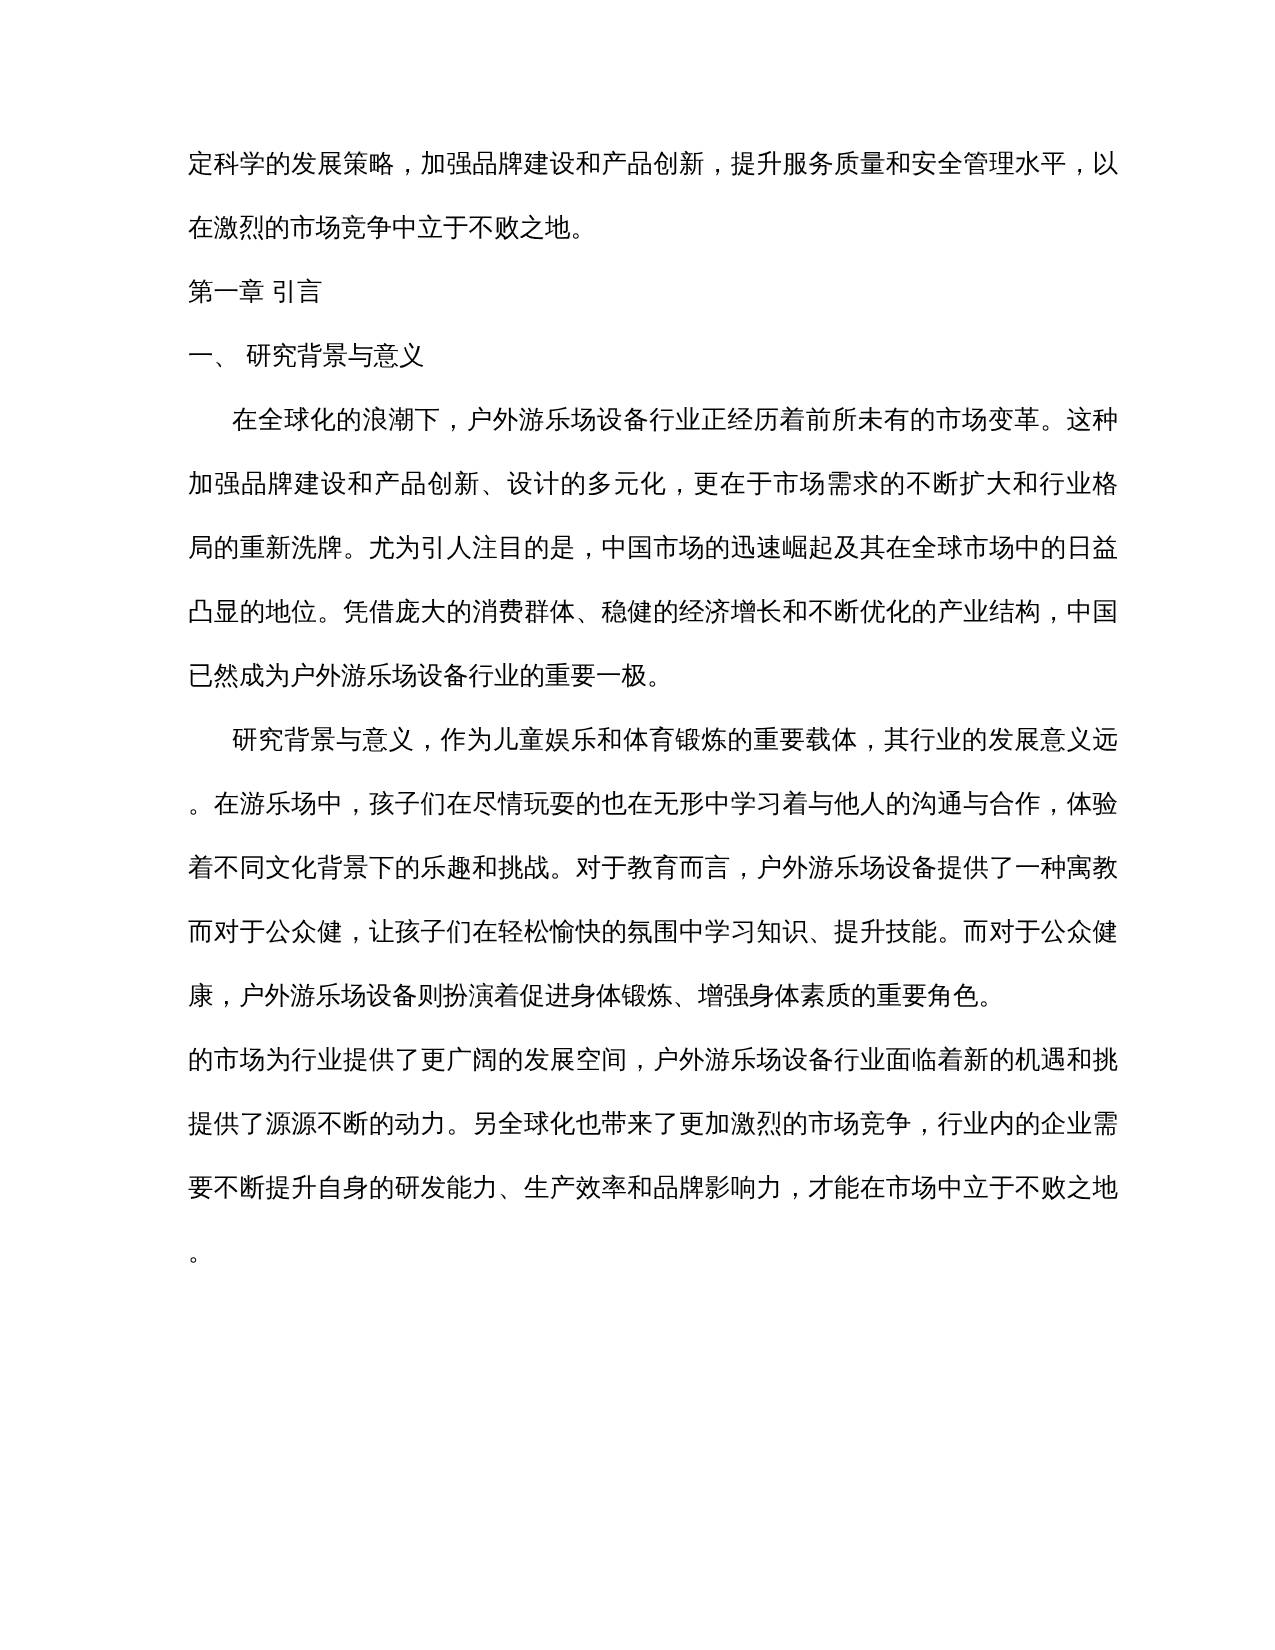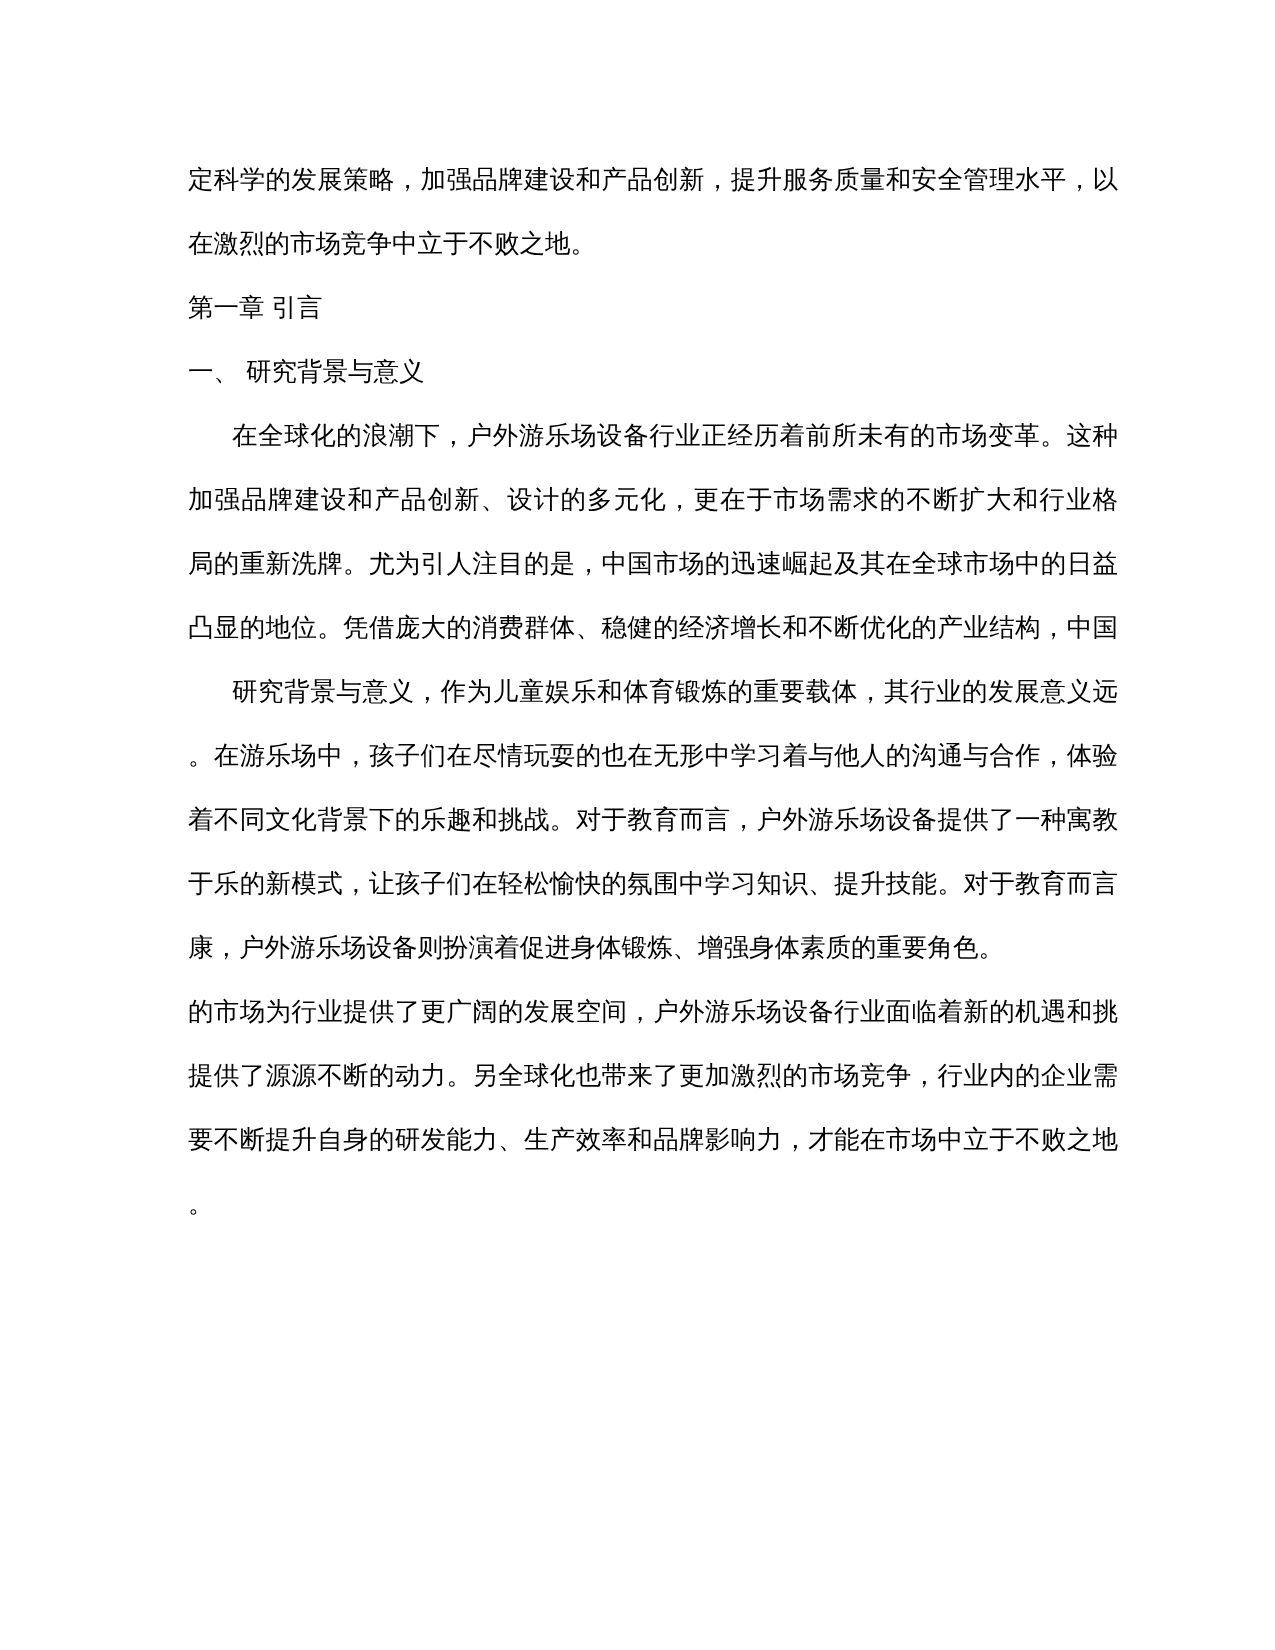--- a/index.html
+++ b/index.html
@@ -17,21 +17,21 @@
     width: 1275px;
     height: 1650px;
     background: #ffffff;
     overflow: hidden;
     font-family: "Liberation Sans", "DejaVu Sans", sans-serif;
     color: #000000;
   }
   .content {
     position: absolute;
     left: 188px;
-    top: 147px;
+    top: 131px;
     width: 930px;
   }
   .line {
     font-size: 25.5px;
     line-height: 64px;
     height: 64px;
     overflow: hidden;
     color: #000000;
     text-align: left;
     white-space: pre-wrap;
@@ -56,23 +56,24 @@
 <div class="page">
   <div class="content" id="content">
       <div class="line fill">定科学的发展策略，加强品牌建设和产品创新，提升服务质量和安全管理水平，以</div>
       <div class="line">在激烈的市场竞争中立于不败之地。</div>
       <div class="line heading">第一章 引言</div>
       <div class="line heading">一、 研究背景与意义</div>
       <div class="line fill indent">在全球化的浪潮下，户外游乐场设备行业正经历着前所未有的市场变革。这种</div>
       <div class="line fill">加强品牌建设和产品创新、设计的多元化，更在于市场需求的不断扩大和行业格</div>
       <div class="line fill">局的重新洗牌。尤为引人注目的是，中国市场的迅速崛起及其在全球市场中的日益</div>
       <div class="line fill">凸显的地位。凭借庞大的消费群体、稳健的经济增长和不断优化的产业结构，中国</div>
+      <div class="line">已然成为户外游乐场设备行业的重要一极。</div>
       <div class="line fill indent">研究背景与意义，作为儿童娱乐和体育锻炼的重要载体，其行业的发展意义远</div>
       <div class="line fill">。在游乐场中，孩子们在尽情玩耍的也在无形中学习着与他人的沟通与合作，体验</div>
       <div class="line fill">着不同文化背景下的乐趣和挑战。对于教育而言，户外游乐场设备提供了一种寓教</div>
-      <div class="line fill">于乐的新模式，让孩子们在轻松愉快的氛围中学习知识、提升技能。对于教育而言</div>
+      <div class="line fill">而对于公众健，让孩子们在轻松愉快的氛围中学习知识、提升技能。而对于公众健</div>
       <div class="line">康，户外游乐场设备则扮演着促进身体锻炼、增强身体素质的重要角色。</div>
       <div class="line fill">的市场为行业提供了更广阔的发展空间，户外游乐场设备行业面临着新的机遇和挑战</div>
       <div class="line fill">提供了源源不断的动力。另全球化也带来了更加激烈的市场竞争，行业内的企业需</div>
       <div class="line fill">要不断提升自身的研发能力、生产效率和品牌影响力，才能在市场中立于不败之地</div>
       <div class="line">。</div>
     </div>
 </div>
 
 </body></html>

